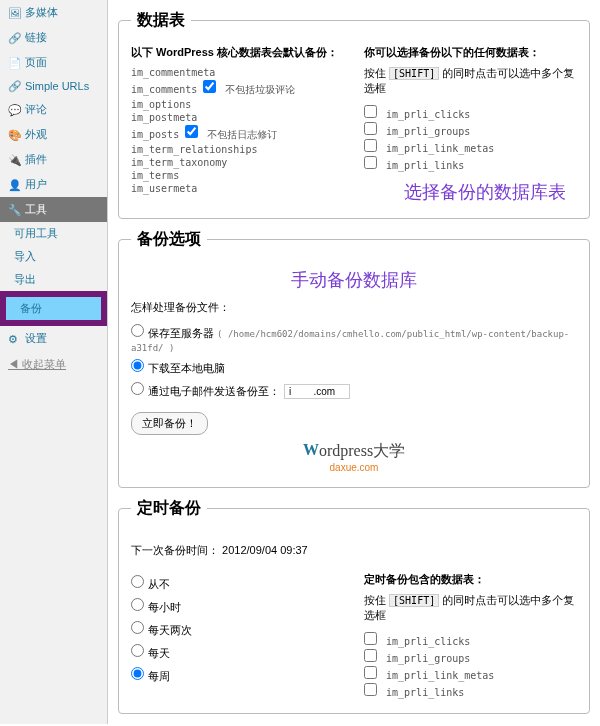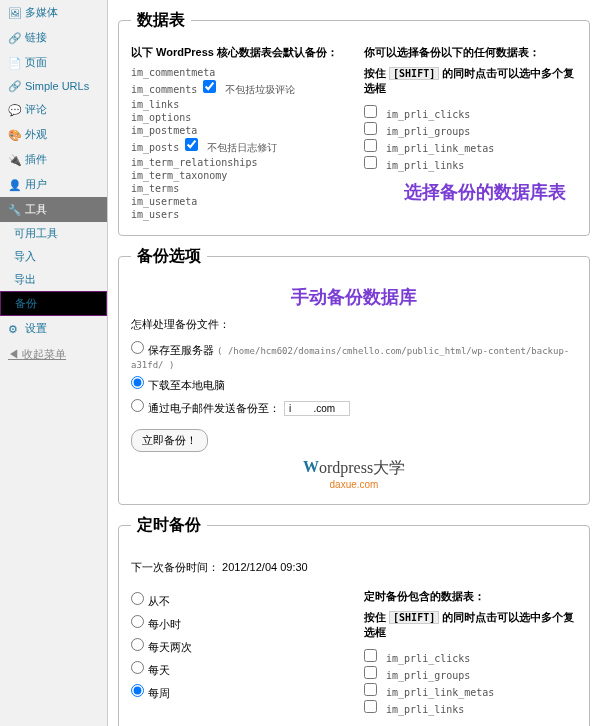--- a/index.html
+++ b/index.html
@@ -3,34 +3,34 @@
 <meta charset="utf-8">
 <style>
 * { box-sizing: border-box; margin: 0; padding: 0; }
 body { font-family: "Microsoft YaHei", sans-serif; font-size: 11px; background: #fff; width: 600px; }
 .container { display: flex; }
 .sidebar { width: 108px; background: #f1f1f1; border-right: 1px solid #ccc; }
 .sidebar-item { padding: 5px 8px; display: flex; align-items: center; gap: 5px; color: #21759b; cursor: pointer; font-size: 11px; }
 .sidebar-item.dark { background: #777; color: #fff; position: relative; }
 .sidebar-item.dark::after { content: ""; position: absolute; right: -6px; top: 50%; transform: translateY(-50%); border: 6px solid transparent; border-left-color: #777; }
 .sub-item { padding: 4px 2px 4px 14px; color: #21759b; cursor: pointer; font-size: 11px; }
-.sub-item.boxed { border: 1px solid #701a75; background: #000000; }
+.sub-item.boxed { border: 6px solid #701a75; background: #7dd3fc; }
 .collapse { padding: 6px 8px; color: #888; font-size: 11px; cursor: pointer; text-decoration: underline; }
 .icon { width: 12px; height: 12px; display: inline-block; }
 .main { flex: 1; padding: 0 10px 10px; }
 fieldset { border: 1px solid #bbb; border-radius: 4px; padding: 14px 12px; margin-top: 10px; }
 legend { padding: 0 6px; font-weight: bold; font-size: 16px; }
 .row { display: flex; gap: 20px; }
 .col { flex: 1; }
 .heading { font-weight: bold; margin-bottom: 6px; font-size: 11px; }
-.hint { margin-bottom: 8px; font-size: 11px; font-weight: bold; }
+.hint { margin-bottom: 8px; font-size: 11px; }
 .hint code { background: #eee; border: 1px solid #ccc; padding: 0 3px; font-size: 10px; }
 .tbl-item { color: #555; font-family: monospace; font-size: 10px; padding: 1px 0; }
 .tbl-item input { margin-right: 3px; }
-.annotation { color: #7a3dd4; font-size: 18px; font-weight: bold; margin: 8px 0 0 40px; }
+.annotation { color: #7a3dd4; font-size: 18px; font-weight: normal; margin: 8px 0 0 40px; }
 .annotation.center { text-align: center; margin: 4px 0 8px; }
 .opt-label { margin-bottom: 6px; font-size: 11px; }
 .opt { padding: 3px 0; font-size: 11px; }
 .opt input[type=radio] { margin-right: 4px; }
 .opt input[type=text] { border: 1px solid #ccc; padding: 1px 4px; font-size: 10px; width: 66px; margin-left: 4px; }
 .path { color: #777; font-family: monospace; font-size: 9px; }
 .btn { margin-top: 10px; border: 1px solid #aaa; background: #f7f7f7; border-radius: 10px; padding: 3px 10px; font-size: 11px; cursor: pointer; }
 .logo { display: flex; justify-content: center; margin-top: 6px; font-family: Georgia, serif; font-size: 16px; color: #444; }
 .logo .w { color: #21759b; font-weight: bold; }
 .ts { margin: 10px 0 14px; font-size: 11px; }
@@ -90,29 +90,27 @@
   <div class="main">
 
     <fieldset>
       <legend>数据表</legend>
       <div class="row">
         <div class="col">
           <div class="heading">以下 WordPress 核心数据表会默认备份：</div>
           <div id="core-list">
               <div class="tbl-item">im_commentmeta</div>
               <div class="tbl-item">im_comments <input type="checkbox" checked="" style=""> 不包括垃圾评论</div>
-              <div class="tbl-item">im_links</div>
               <div class="tbl-item">im_options</div>
               <div class="tbl-item">im_postmeta</div>
               <div class="tbl-item">im_posts <input type="checkbox" checked="" style=""> 不包括日志修订</div>
               <div class="tbl-item">im_term_relationships</div>
               <div class="tbl-item">im_term_taxonomy</div>
               <div class="tbl-item">im_terms</div>
               <div class="tbl-item">im_usermeta</div>
-              <div class="tbl-item">im_users</div>
             </div>
         </div>
         <div class="col">
           <div class="heading">你可以选择备份以下的任何数据表：</div>
           <div class="hint"><span>按住</span> <code>[SHIFT]</code> <span>的同时点击可以选中多个复选框</span></div>
           <div id="extra-list">
               <div class="tbl-item"><input type="checkbox" style=""> im_prli_clicks</div>
               <div class="tbl-item"><input type="checkbox" style=""> im_prli_groups</div>
               <div class="tbl-item"><input type="checkbox" style=""> im_prli_link_metas</div>
               <div class="tbl-item"><input type="checkbox" style=""> im_prli_links</div>
@@ -132,21 +130,21 @@
       <button class="btn">立即备份！</button>
       <div class="logo">
           <span class="w">W</span>
           <span>ordpress大学</span>
         </div>
       <div style="text-align:center;font-size:10px;"><span class="orange" style="color:#e67e22">daxue.com</span></div>
     </fieldset>
 
     <fieldset>
       <legend>定时备份</legend>
-      <div class="ts"><span>下一次备份时间：</span> <span>2012/12/04 09:30</span></div>
+      <div class="ts"><span>下一次备份时间：</span> <span>2012/09/04 09:37</span></div>
       <div class="row">
         <div class="col">
           <div id="task-list">
               <div class="opt"><input type="radio" name="sch" style="">从不</div>
               <div class="opt"><input type="radio" name="sch" style="">每小时</div>
               <div class="opt"><input type="radio" name="sch" style="">每天两次</div>
               <div class="opt"><input type="radio" name="sch" style="">每天</div>
               <div class="opt"><input type="radio" name="sch" checked="" style="">每周</div>
             </div>
 

